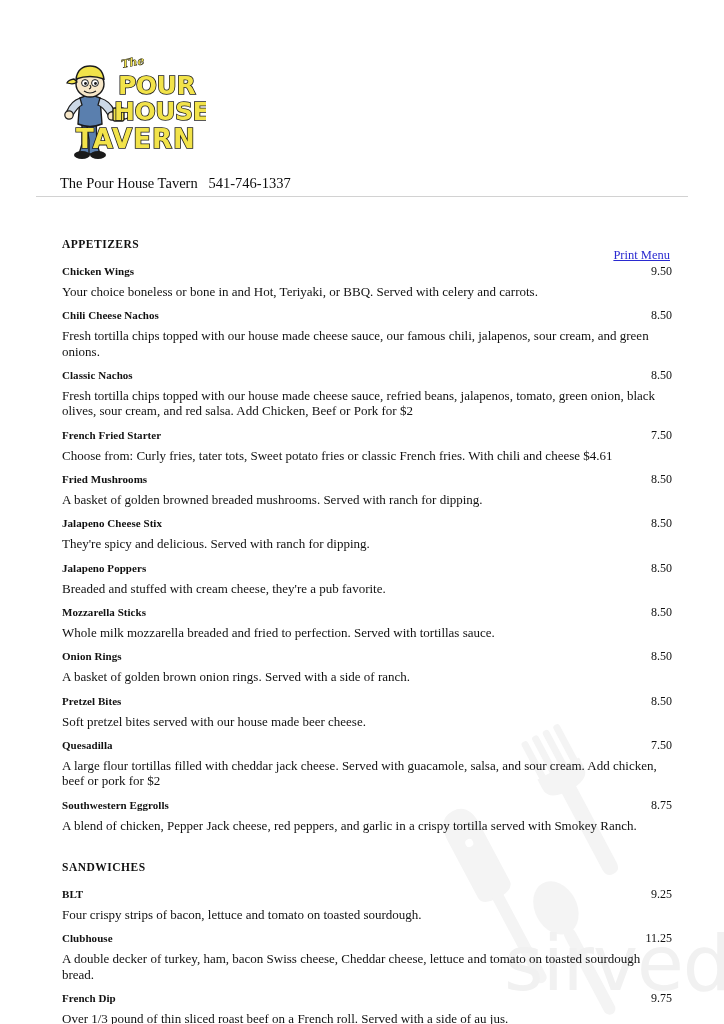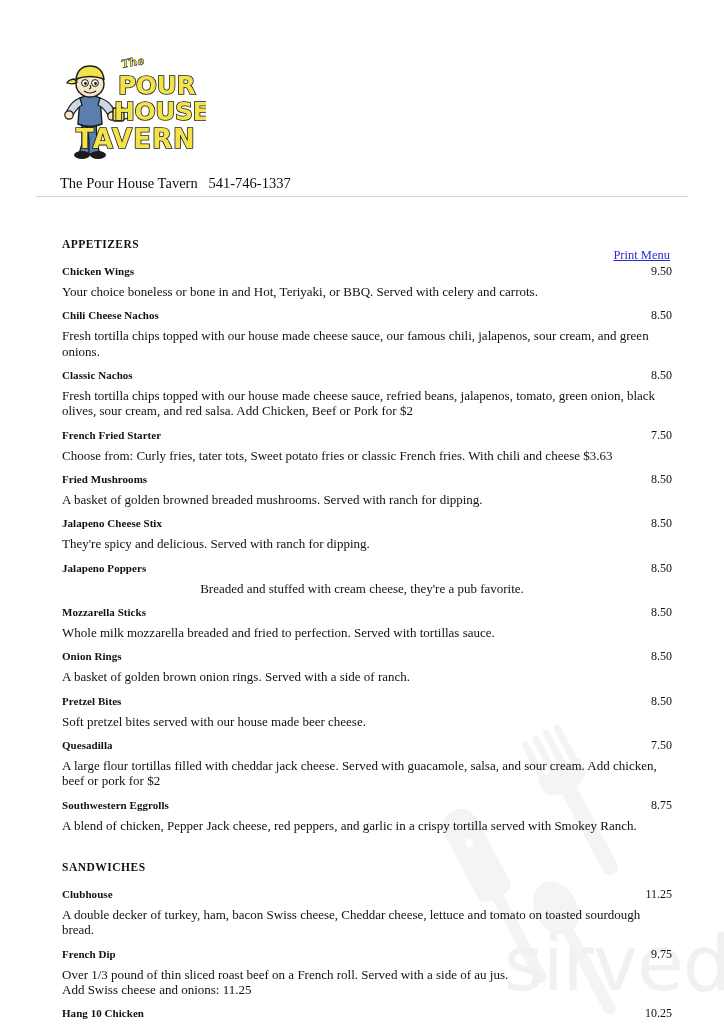--- a/index.html
+++ b/index.html
@@ -237,42 +237,42 @@
             <span class="item-name">Classic Nachos</span>
             <span class="item-price">8.50</span>
           </div>
           <div class="item-desc" style="white-space: pre-line;">Fresh tortilla chips topped with our house made cheese sauce, refried beans, jalapenos, tomato, green onion, black olives, sour cream, and red salsa. Add Chicken, Beef or Pork for $2</div>
         </div>
         <div class="item">
           <div class="item-head">
             <span class="item-name">French Fried Starter</span>
             <span class="item-price">7.50</span>
           </div>
-          <div class="item-desc" style="white-space: pre-line;">Choose from: Curly fries, tater tots, Sweet potato fries or classic French fries. With chili and cheese $3.63</div>
+          <div class="item-desc" style="white-space: pre-line;">Choose from: Curly fries, tater tots, Sweet potato fries or classic French fries. With chili and cheese $4.61</div>
         </div>
         <div class="item">
           <div class="item-head">
             <span class="item-name">Fried Mushrooms</span>
             <span class="item-price">8.50</span>
           </div>
           <div class="item-desc" style="white-space: pre-line;">A basket of golden browned breaded mushrooms. Served with ranch for dipping.</div>
         </div>
         <div class="item">
           <div class="item-head">
             <span class="item-name">Jalapeno Cheese Stix</span>
             <span class="item-price">8.50</span>
           </div>
           <div class="item-desc" style="white-space: pre-line;">They're spicy and delicious. Served with ranch for dipping.</div>
         </div>
         <div class="item">
           <div class="item-head">
             <span class="item-name">Jalapeno Poppers</span>
             <span class="item-price">8.50</span>
           </div>
-          <div class="item-desc" style="white-space: pre-line; text-align: center;">Breaded and stuffed with cream cheese, they're a pub favorite.</div>
+          <div class="item-desc" style="white-space: pre-line;">Breaded and stuffed with cream cheese, they're a pub favorite.</div>
         </div>
         <div class="item">
           <div class="item-head">
             <span class="item-name">Mozzarella Sticks</span>
             <span class="item-price">8.50</span>
           </div>
           <div class="item-desc" style="white-space: pre-line;">Whole milk mozzarella breaded and fried to perfection. Served with tortillas sauce.</div>
         </div>
         <div class="item">
           <div class="item-head">
@@ -298,20 +298,27 @@
         <div class="item">
           <div class="item-head">
             <span class="item-name">Southwestern Eggrolls</span>
             <span class="item-price">8.75</span>
           </div>
           <div class="item-desc" style="white-space: pre-line;">A blend of chicken, Pepper Jack cheese, red peppers, and garlic in a crispy tortilla served with Smokey Ranch.</div>
         </div>
         <div class="section-head later">SANDWICHES</div>
         <div class="item">
           <div class="item-head">
+            <span class="item-name">BLT</span>
+            <span class="item-price">9.25</span>
+          </div>
+          <div class="item-desc" style="white-space: pre-line;">Four crispy strips of bacon, lettuce and tomato on toasted sourdough.</div>
+        </div>
+        <div class="item">
+          <div class="item-head">
             <span class="item-name">Clubhouse</span>
             <span class="item-price">11.25</span>
           </div>
           <div class="item-desc" style="white-space: pre-line;">A double decker of turkey, ham, bacon Swiss cheese, Cheddar cheese, lettuce and tomato on toasted sourdough bread.</div>
         </div>
         <div class="item">
           <div class="item-head">
             <span class="item-name">French Dip</span>
             <span class="item-price">9.75</span>
           </div>

